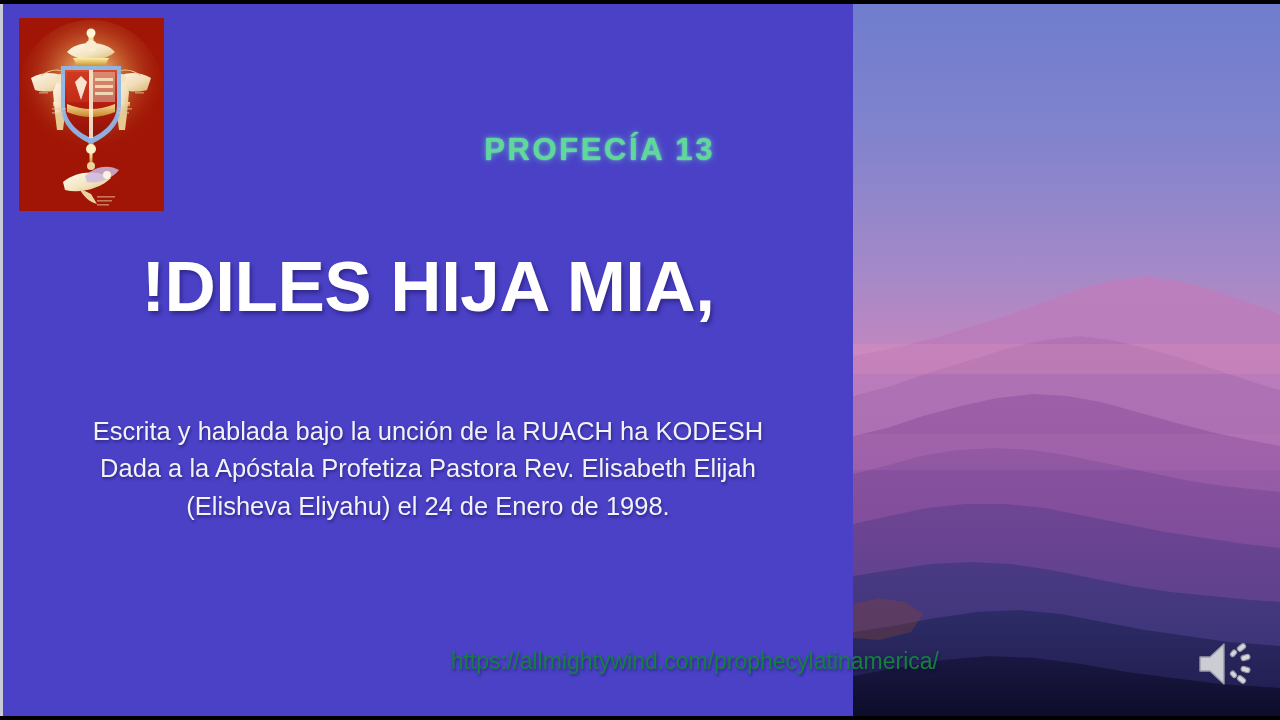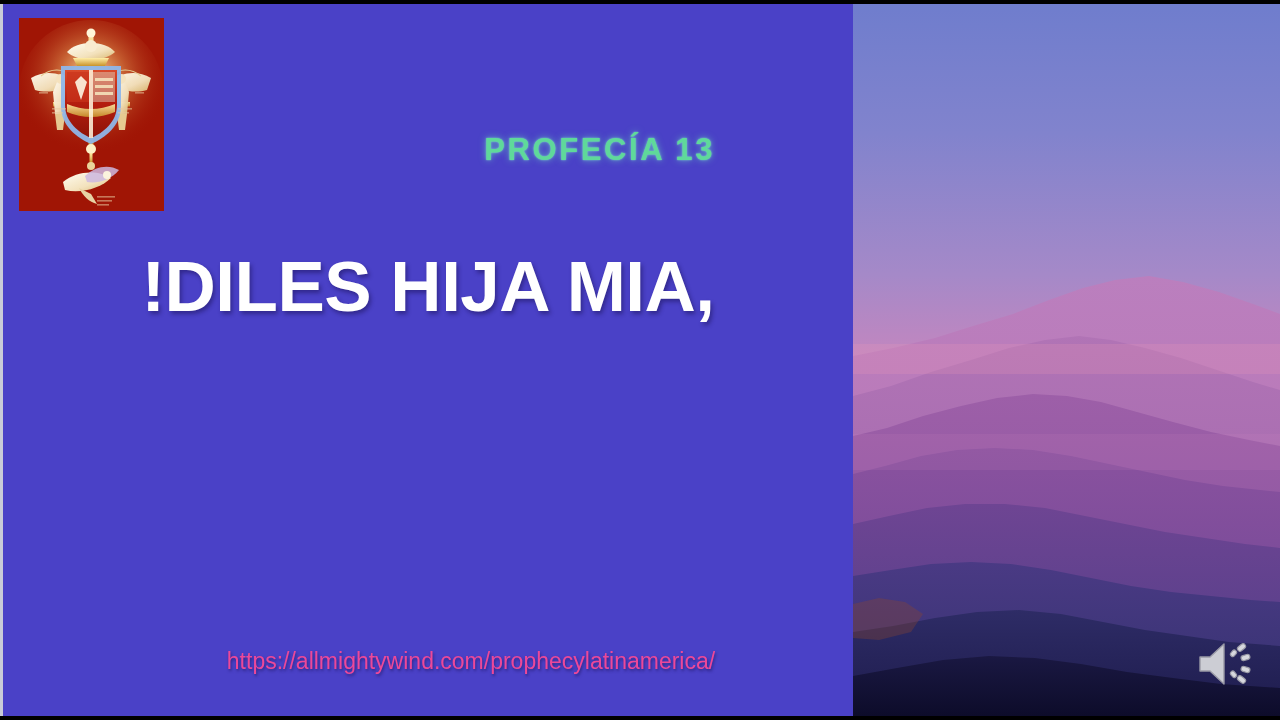--- a/index.html
+++ b/index.html
@@ -123,22 +123,22 @@
     line-height: 1.47;
     text-shadow: 1px 2px 3px rgba(20,10,70,0.5);
   }
   #subtitle .sline { display: block; }
 
   #url {
     position: absolute;
     top: 644px;
     left: 0;
     width: 936px;
-    text-align: center;
-    color: #ec4899;
+    text-align: right;
+    color: #15803d;
     font-size: 23px;
     font-weight: normal;
     text-shadow: 1px 2px 3px rgba(20,10,70,0.5);
   }
 
   
   #photo {
     position: absolute;
     left: 853px;
     top: 4px;
@@ -265,20 +265,25 @@
   </div>
 
   <div id="content">
 
     <div id="kicker">PROFECÍA 13</div>
 
     <div id="title">
       <span class="tline">!DILES HIJA MIA,</span>
     </div>
 
+    <div id="subtitle">
+      <span class="sline">Escrita y hablada bajo la unción de la RUACH ha KODESH</span>
+      <span class="sline">Dada a la Apóstala Profetiza Pastora Rev. Elisabeth Elijah</span>
+      <span class="sline">(Elisheva Eliyahu) el 24 de Enero de 1998.</span>
+    </div>
 
     <div id="url">https://allmightywind.com/prophecylatinamerica/</div>
   </div>
 
   <div id="photo">
     <svg viewBox="0 0 427 712" preserveAspectRatio="none">
       <defs>
         <linearGradient id="sky" x1="0" y1="0" x2="0" y2="1">
           <stop offset="0%" stop-color="#6f7dcd"></stop>
           <stop offset="18%" stop-color="#8183cd"></stop>

